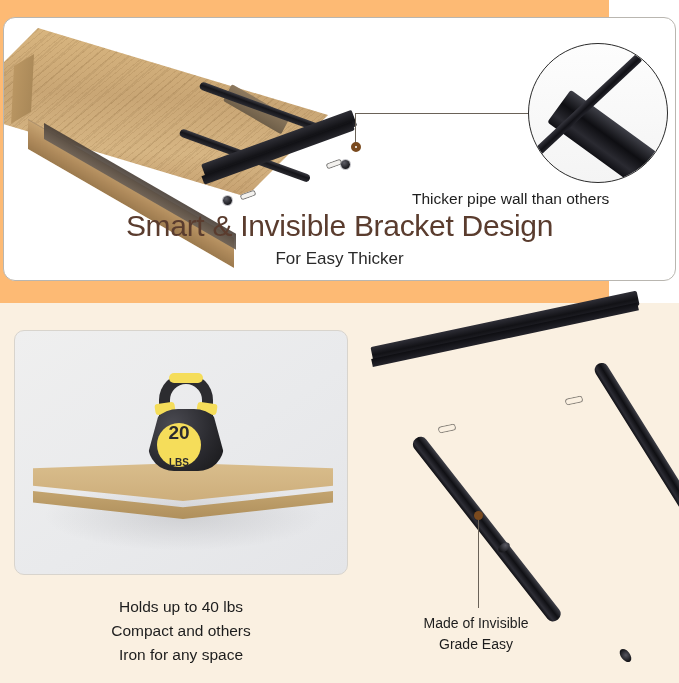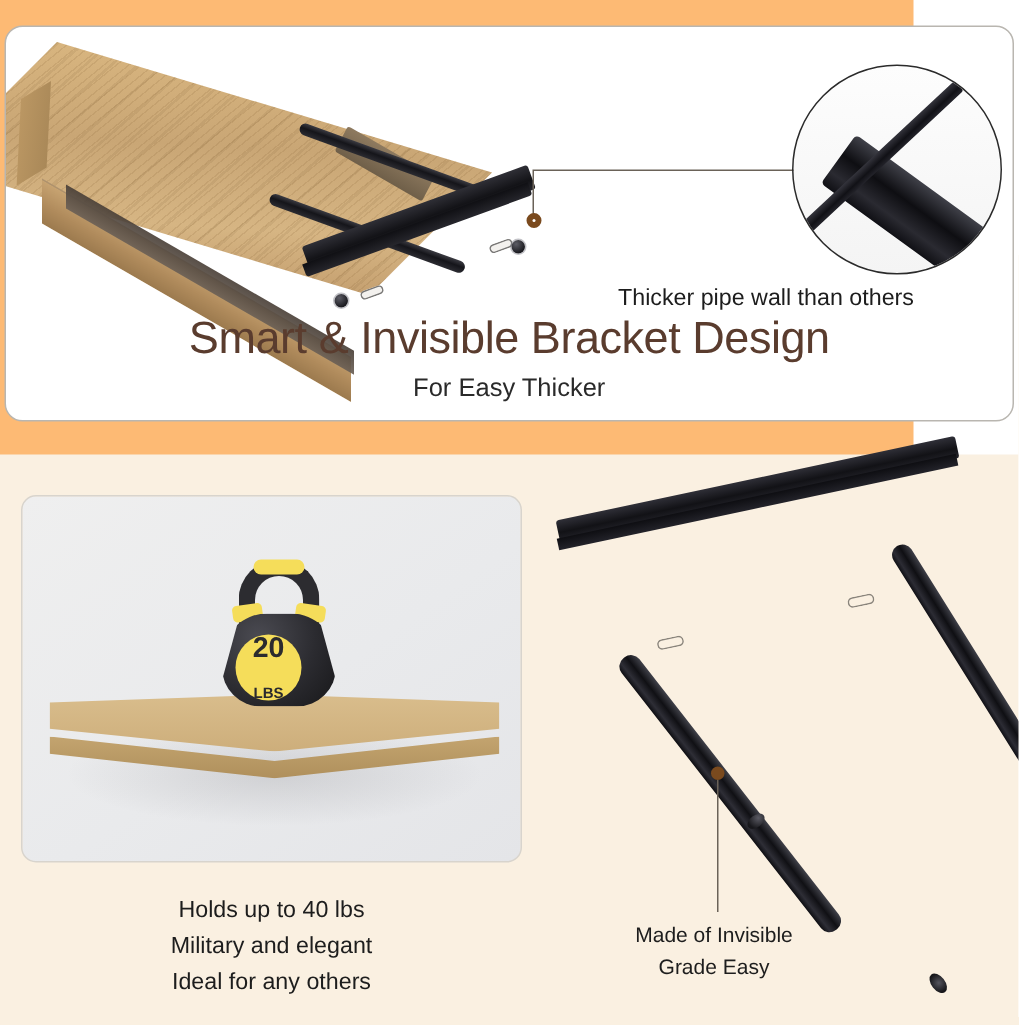--- a/index.html
+++ b/index.html
@@ -309,22 +309,22 @@
         <div class="kb-body"></div>
         <div class="kb-badge">
           <span class="n">20</span>
           <span class="u">LBS</span>
         </div>
       </div>
     </div>
 
     <div class="left-caption">
       <div>Holds up to 40 lbs</div>
-      <div>Military and elegant</div>
-      <div>Ideal for any others</div>
+      <div>Compact and others</div>
+      <div>Iron for any space</div>
     </div>
 
     <div class="right-photo">
       <div class="rp-pipe-back"></div>
       <div class="rp-plate"></div>
       <div class="rp-plate-face"></div>
       <div class="rp-slot rp-slot-1"></div>
       <div class="rp-slot rp-slot-2"></div>
       <div class="rp-pipe-front"></div>
       <div class="rp-hole"></div>

